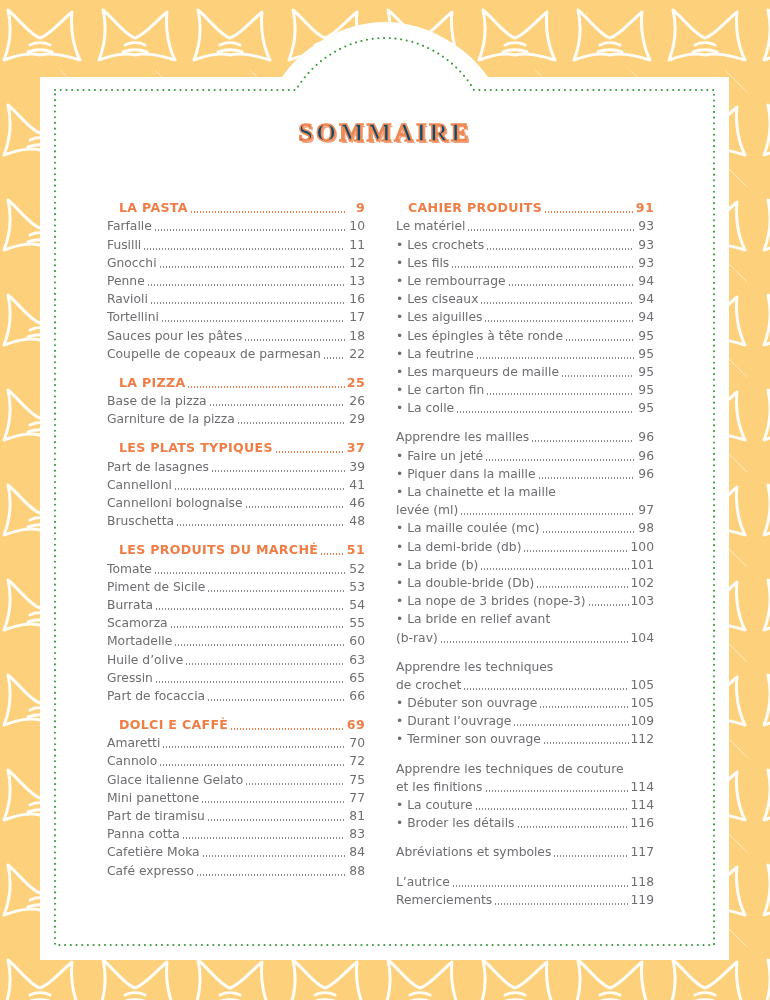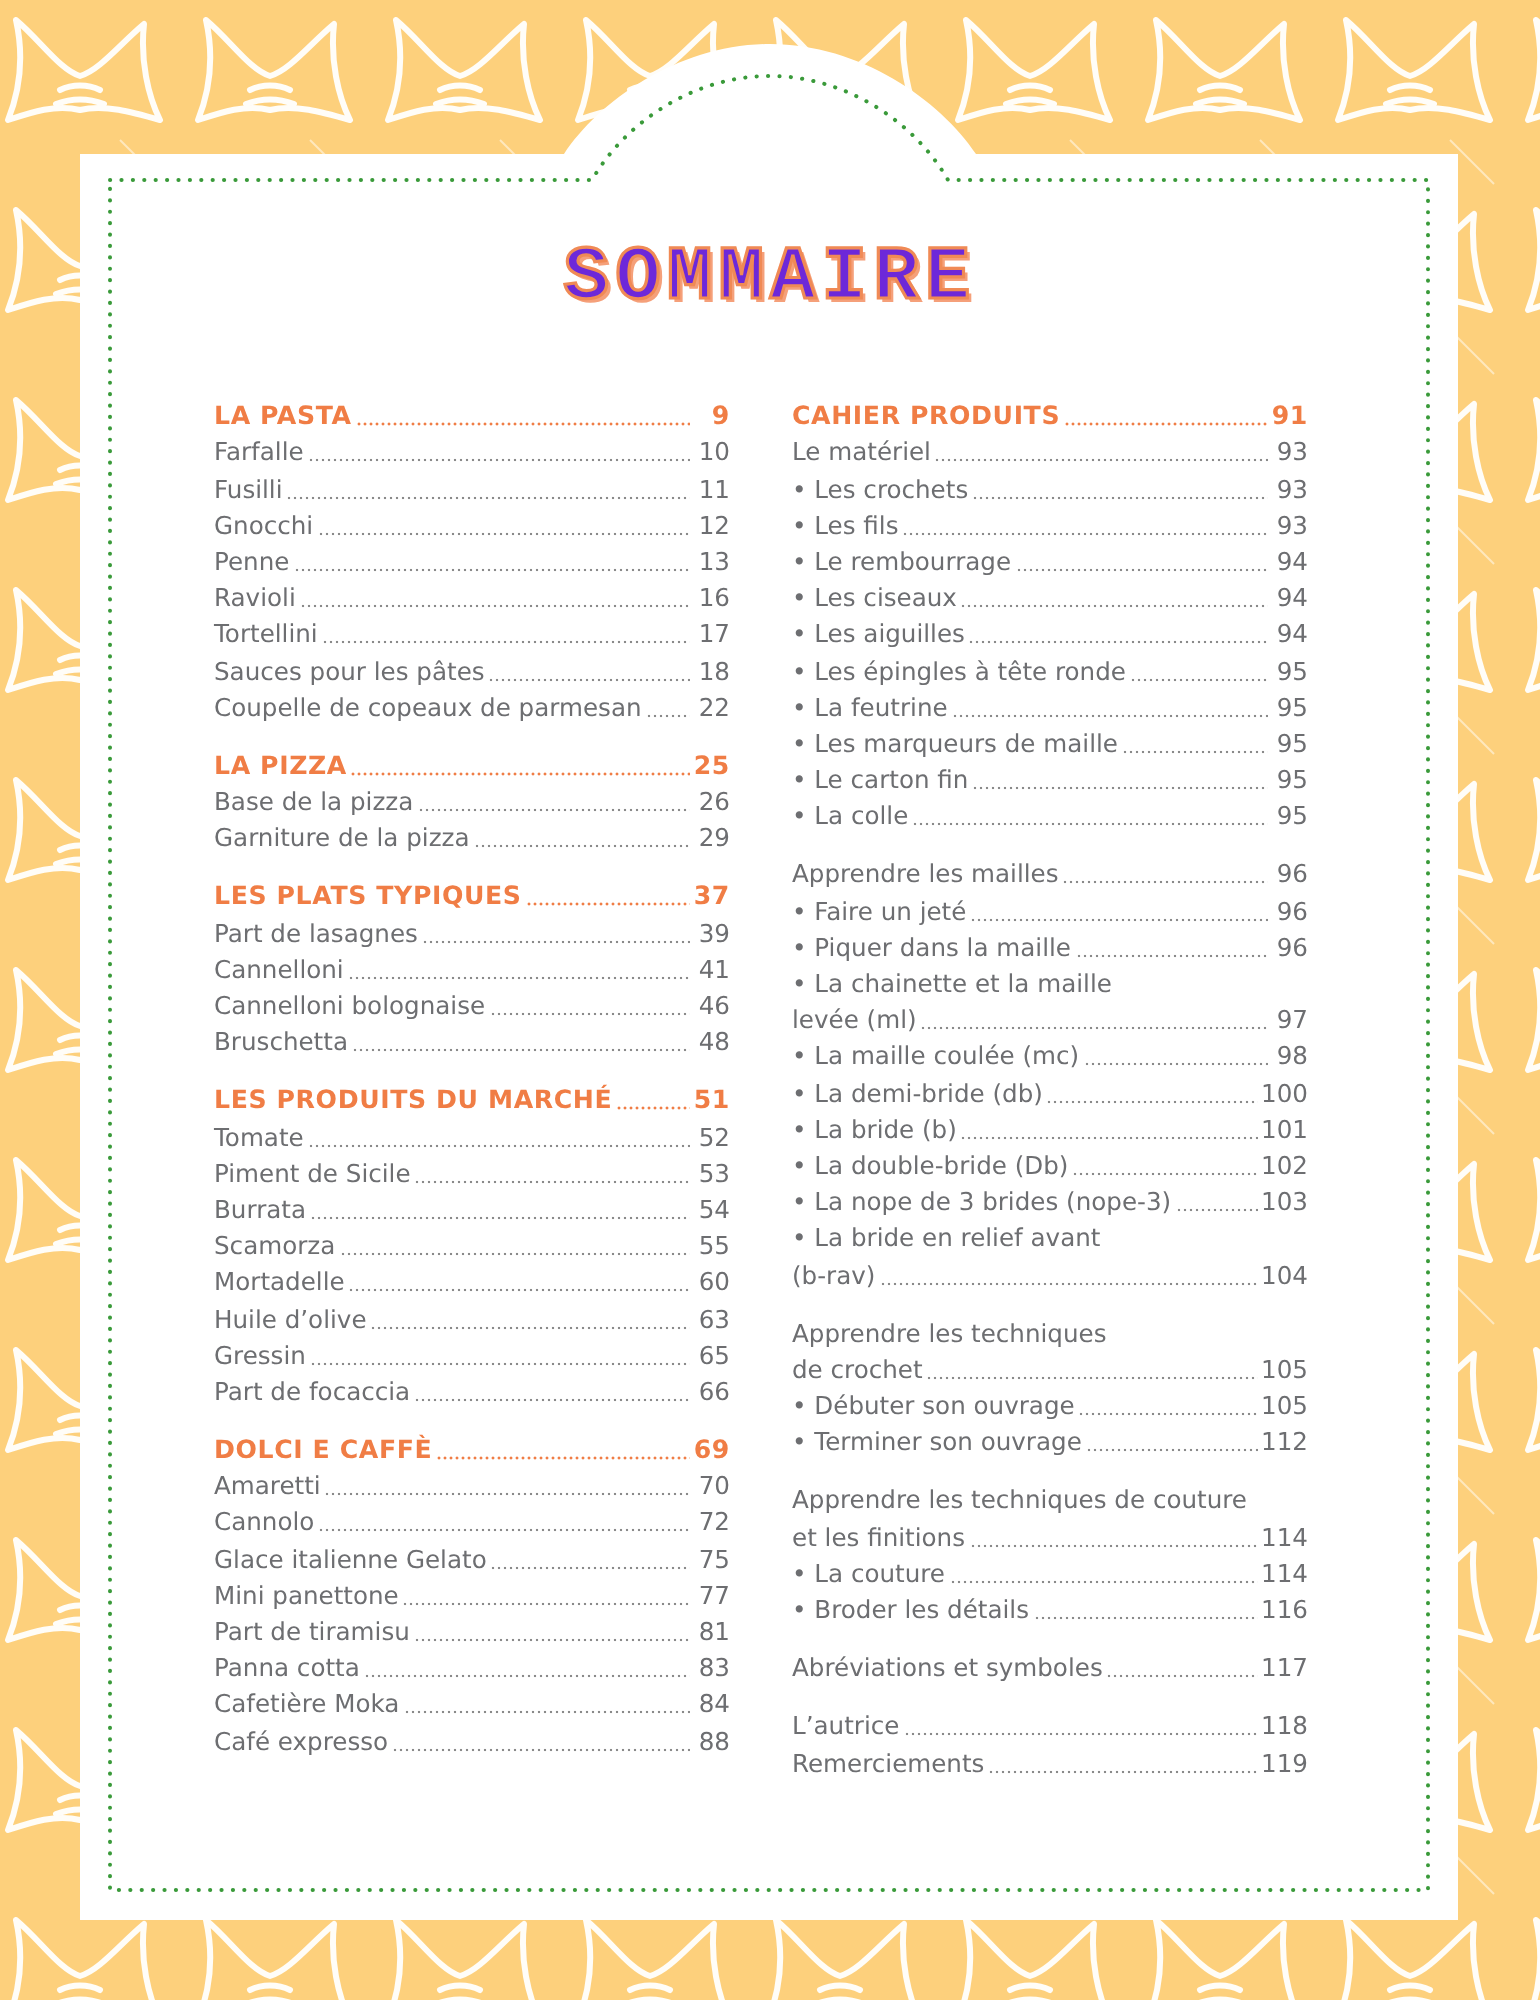--- a/index.html
+++ b/index.html
@@ -1,29 +1,29 @@
 <!DOCTYPE html>
 <html><head>
 <meta charset="utf-8">
 <style>
   html,body{margin:0;padding:0;}
   body{width:770px;height:1000px;position:relative;overflow:hidden;background:#fdd07c;font-family:"DejaVu Sans","Liberation Sans",sans-serif;}
   .bg{position:absolute;left:0;top:0;width:770px;height:1000px;}
   .panel{position:absolute;left:0;top:0;width:770px;height:1000px;}
-  .title{position:absolute;left:0;width:770px;top:118px;text-align:center;font-family:Liberation Mono, monospace;font-weight:bold;font-size:38px;letter-spacing:3px;color:#6d28d9;
+  .title{position:absolute;left:0;width:770px;top:118px;text-align:center;font-family:Liberation Serif, serif;font-weight:bold;font-size:26px;letter-spacing:3px;color:#0c4a6e;
     -webkit-text-stroke:1.6px #f08a55;text-shadow:2px 2px 0 #f5a07a;}
   .col{position:absolute;top:199px;}
   .col.left{left:107px;width:258px;}
   .col.right{left:396px;width:258px;}
   .entry{display:flex;align-items:flex-end;height:18.2px;font-size:12.3px;color:#6d6e71;line-height:18px;white-space:nowrap;}
   .entry .lbl{flex:0 0 auto;}
   .entry .dots{flex:1 1 auto;overflow:hidden;margin:0 2px;position:relative;top:-4px;height:2px;
     background-image:radial-gradient(circle,#8a8a8a 0.6px,transparent 0.8px);background-size:3px 2px;background-repeat:repeat-x;}
   .entry .pg{flex:0 0 auto;min-width:18px;text-align:right;}
-  .entry.head{color:#f07d45;font-weight:bold;font-size:12.6px;letter-spacing:0.3px;}
+  .entry.head{color:#f07d45;font-weight:bold;font-size:12.6px;letter-spacing:0.3px;margin-left:12px;}
   .entry.head .dots{background-image:radial-gradient(circle,#f07d45 0.65px,transparent 0.85px);}
   .gap{height:11px;}
 </style>
 </head>
 <body>
 
 <svg class="bg" viewBox="0 0 770 1000" xmlns="http://www.w3.org/2000/svg">
   <defs>
     <pattern id="bow" x="0" y="0" width="95" height="95" patternUnits="userSpaceOnUse">
       <g fill="none" stroke="#ffffff" stroke-width="3" stroke-linecap="round" stroke-linejoin="round" opacity="0.95">
@@ -363,20 +363,25 @@
       <span class="lbl">de crochet</span>
       <span class="dots"></span>
       <span class="pg">105</span>
     </div>
   <div class="entry">
       <span class="lbl">• Débuter son ouvrage</span>
       <span class="dots"></span>
       <span class="pg">105</span>
     </div>
   <div class="entry">
+      <span class="lbl">• Durant l’ouvrage</span>
+      <span class="dots"></span>
+      <span class="pg">109</span>
+    </div>
+  <div class="entry">
       <span class="lbl">• Terminer son ouvrage</span>
       <span class="dots"></span>
       <span class="pg">112</span>
     </div>
   <div class="gap"></div>
 
   <div class="entry">
       <span class="lbl">Apprendre les techniques de couture</span>
     </div>
   <div class="entry">

